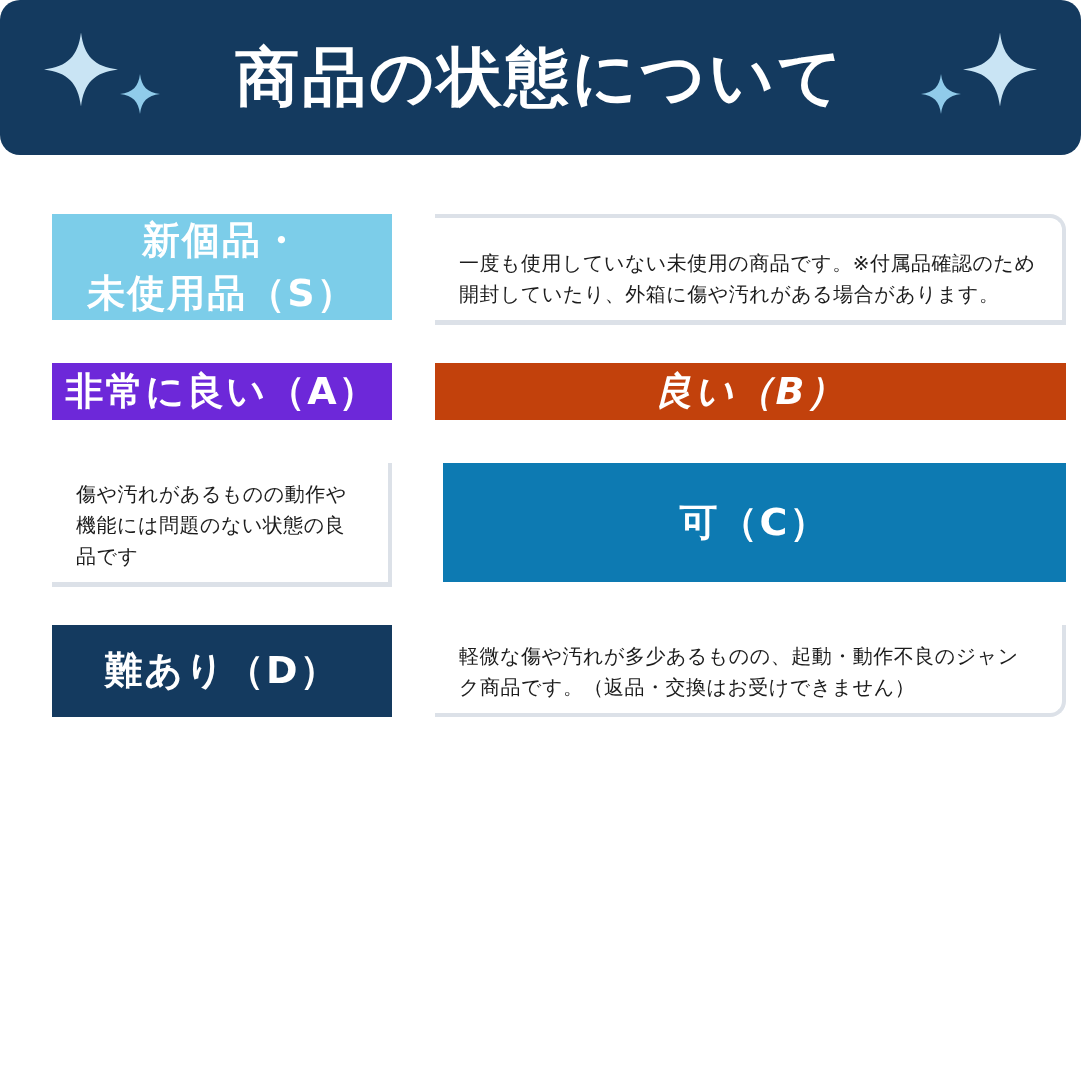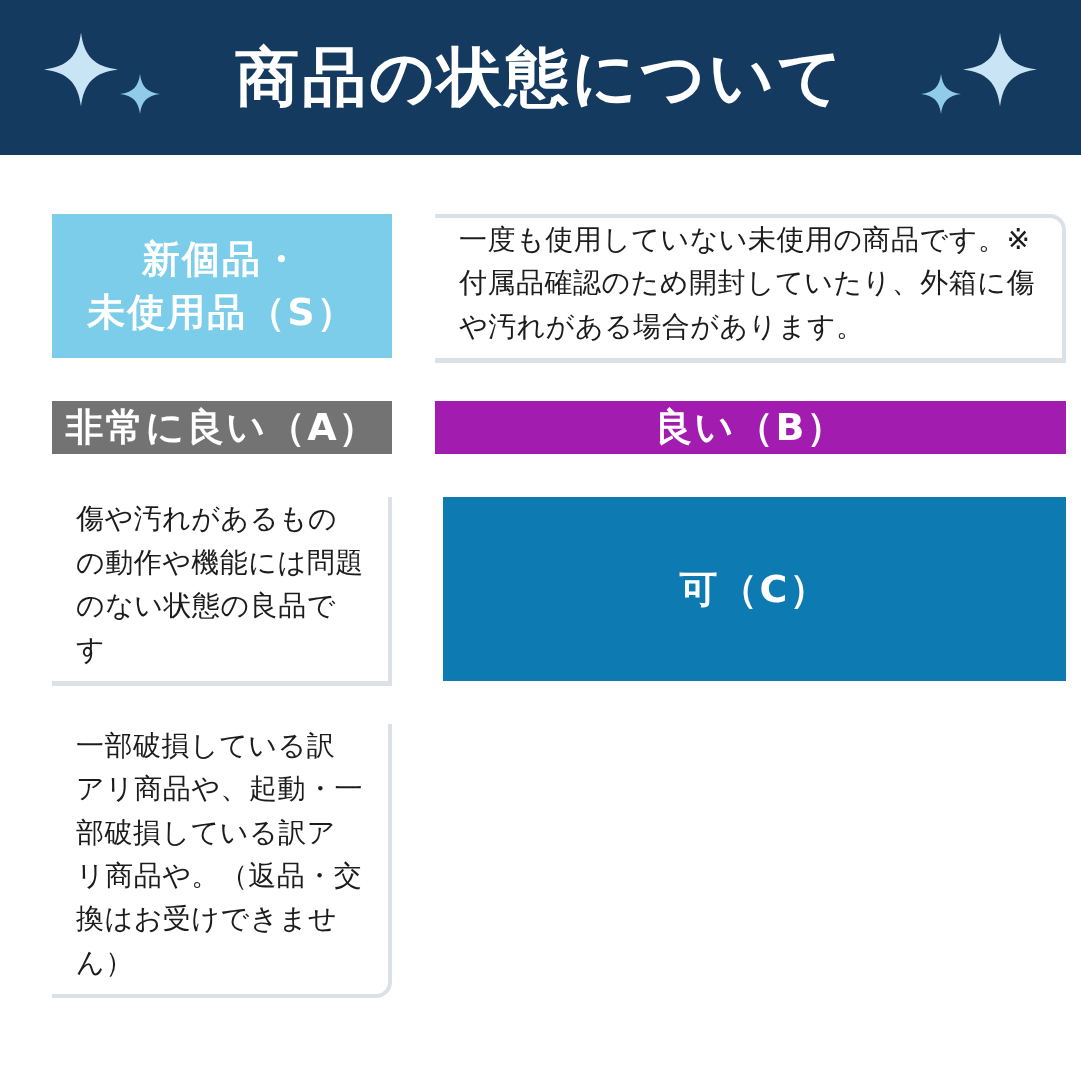--- a/index.html
+++ b/index.html
@@ -33,32 +33,32 @@
   }
   .grade-cell{
     display:flex;align-items:center;justify-content:center;
     color:#ffffff;font-size:38px;font-weight:800;letter-spacing:2px;
     text-align:center;white-space:pre-line;line-height:1.4;
   }
   .desc-cell{
     background:#ffffff;
     border-right:4px solid #dce1e8;
     display:flex;align-items:flex-end;
-    padding:0 24px 10px 24px;box-sizing:border-box;
-    font-size:28px;line-height:1.55;color:#1c1c1c;
+    padding:16px 24px 10px 24px;box-sizing:border-box;
+    font-size:20px;line-height:1.55;color:#1c1c1c;
     letter-spacing:0.5px;
   }
   .desc-first{border-top:4px solid #dce1e8;border-top-right-radius:16px;}
   .desc-last {border-bottom:4px solid #dce1e8;border-bottom-right-radius:16px;}
   .desc-divider{box-shadow:0 5px 0 0 #dce1e8;}
 </style>
 </head>
 <body>
 
-<div class="header" style="background: rgb(20, 58, 95);">
+<div class="header" style="background: rgb(20, 58, 95); border-radius: 20px;">
 
   <span class="sparkle sp-big-left">
     <svg width="74" height="83" viewBox="0 0 100 100">
       <path d="M50 0 C54 32 68 46 100 50 C68 54 54 68 50 100 C46 68 32 54 0 50 C32 46 46 32 50 0 Z" fill="#c9e4f4"></path>
     </svg>
   </span>
   <span class="sparkle sp-small-left">
     <svg width="42" height="40" viewBox="0 0 100 100">
       <path d="M50 0 C54 32 68 46 100 50 C68 54 54 68 50 100 C46 68 32 54 0 50 C32 46 46 32 50 0 Z" fill="#90cbea"></path>
     </svg>
@@ -79,26 +79,27 @@
 </div>
 
 <div class="table">
 
   <div class="grade-cell row-first" style="background: rgb(124, 205, 233);">新個品・
 未使用品（S）</div>
   <div class="desc-cell desc-first desc-divider">
     <span>一度も使用していない未使用の商品です。※付属品確認のため開封していたり、外箱に傷や汚れがある場合があります。</span>
   </div>
 
-  <div class="grade-cell" style="background: #737373;">非常に良い（A）</div>
+  <div class="grade-cell" style="background: #6d28d9;">非常に良い（A）</div>
 
-  <div class="grade-cell" style="background: #a21caf;">良い（B）</div>
+  <div class="grade-cell" style="background: #c2410c; font-style: italic;">良い（B）</div>
   <div class="desc-cell desc-divider">
     <span>傷や汚れがあるものの動作や機能には問題のない状態の良品です</span>
   </div>
 
   <div class="grade-cell" style="background: rgb(13, 122, 178); margin-left: 8px;">可（C）</div>
 
+  <div class="grade-cell row-last" style="background: rgb(20, 58, 95);">難あり（D）</div>
   <div class="desc-cell desc-last">
-    <span>一部破損している訳アリ商品や、起動・一部破損している訳アリ商品や。（返品・交換はお受けできません）</span>
+    <span>軽微な傷や汚れが多少あるものの、起動・動作不良のジャンク商品です。（返品・交換はお受けできません）</span>
   </div>
 
 </div>
 
 </body></html>

